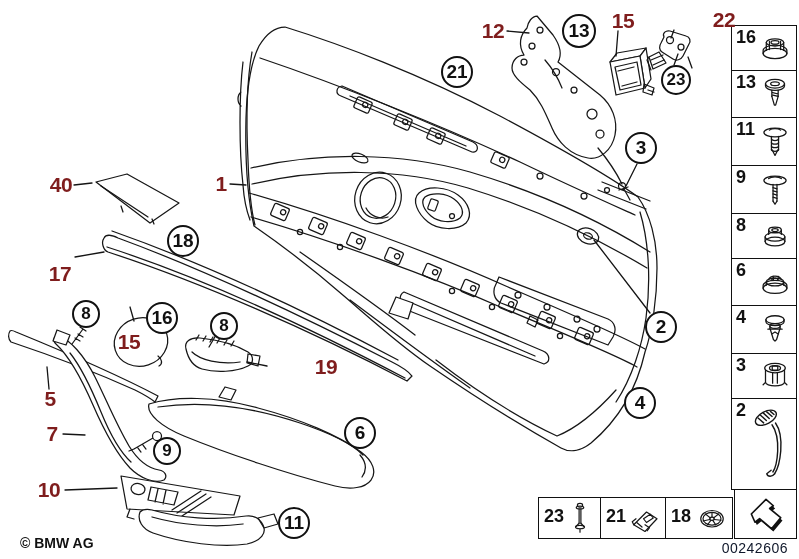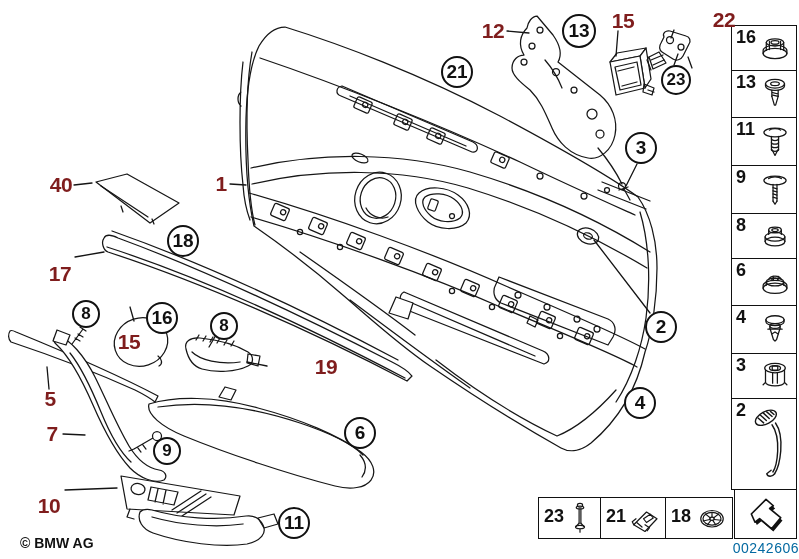--- a/index.html
+++ b/index.html
@@ -16,21 +16,21 @@
   .cell:last-child{border-bottom:none;}
   .cell-num{position:absolute;left:4px;top:1px;font-weight:700;font-size:18px;color:#111;}
   .cell-icon{position:absolute;right:2px;top:50%;transform:translateY(-50%);width:38px;height:40px;}
   .cell-icon.tall{width:44px;height:84px;}
   .legend-box{position:absolute;box-sizing:border-box;border:1.2px solid #111;background:#fff;}
   .legend-num{position:absolute;left:5px;top:8px;font-weight:700;font-size:18px;color:#111;}
   .legend-icon{position:absolute;right:2px;top:50%;transform:translateY(-50%);width:36px;height:36px;}
   #arrow-box{position:absolute;box-sizing:border-box;border:1.2px solid #111;background:#fff;}
   #arrow-box svg{position:absolute;left:50%;top:50%;transform:translate(-50%,-50%);width:52px;height:44px;}
   #copyright{position:absolute;left:20px;top:535px;font-size:14px;font-weight:700;color:#111;}
-  #doc-number{position:absolute;right:0;top:540px;font-size:14px;color:#0369a1;letter-spacing:0.5px;}
+  #doc-number{position:absolute;right:11px;top:540px;font-size:14px;color:#0f172a;letter-spacing:0.5px;}
   .sym{stroke:#161616;stroke-width:1.6;fill:none;stroke-linecap:round;stroke-linejoin:round;}
 </style>
 </head>
 <body>
 
 <div id="stage">
 
   <svg width="0" height="0" style="position:absolute">
     <defs>
       <symbol id="sym-flange-nut" viewBox="0 0 48 48">
@@ -414,21 +414,21 @@
     <div class="callout" style="left: 210px; top: 312px; width: 28px; height: 28px; line-height: 24px; font-size: 17px;">8</div>
     <div class="callout" style="left: 153px; top: 437px; width: 28px; height: 28px; line-height: 24px; font-size: 17px;">9</div>
     <div class="callout" style="left: 344px; top: 417px; width: 32px; height: 32px; line-height: 28px; font-size: 19px;">6</div>
     <div class="callout" style="left: 278px; top: 507px; width: 32px; height: 32px; line-height: 28px; font-size: 19px;">11</div>
     <div class="plainlab" style="left: 61px; top: 185px;">40</div>
     <div class="plainlab" style="left: 221px; top: 184px;">1</div>
     <div class="plainlab" style="left: 60px; top: 274px;">17</div>
     <div class="plainlab" style="left: 129px; top: 298px; margin-top: 44px;">15</div>
     <div class="plainlab" style="left: 50px; top: 399px;">5</div>
     <div class="plainlab" style="left: 52px; top: 434px;">7</div>
-    <div class="plainlab" style="left: 49px; top: 490px; margin-top: 16px;">10</div>
+    <div class="plainlab" style="left: 49px; top: 490px;">10</div>
     <div class="plainlab" style="left: 493px; top: 31px;">12</div>
     <div class="plainlab" style="left: 623px; top: 21px;">15</div>
     <div class="plainlab" style="left: 676px; top: 20px; margin-left: 48px;">22</div>
     <div class="plainlab" style="left: 281px; top: 367px; margin-left: 45px;">19</div>
     <div class="legend-box" style="left: 538px; top: 497px; width: 63px; height: 42px;">
       <span class="legend-num">23</span>
       <svg class="legend-icon">
         <use href="#sym-pin-rivet"></use>
       </svg>
     </div>

